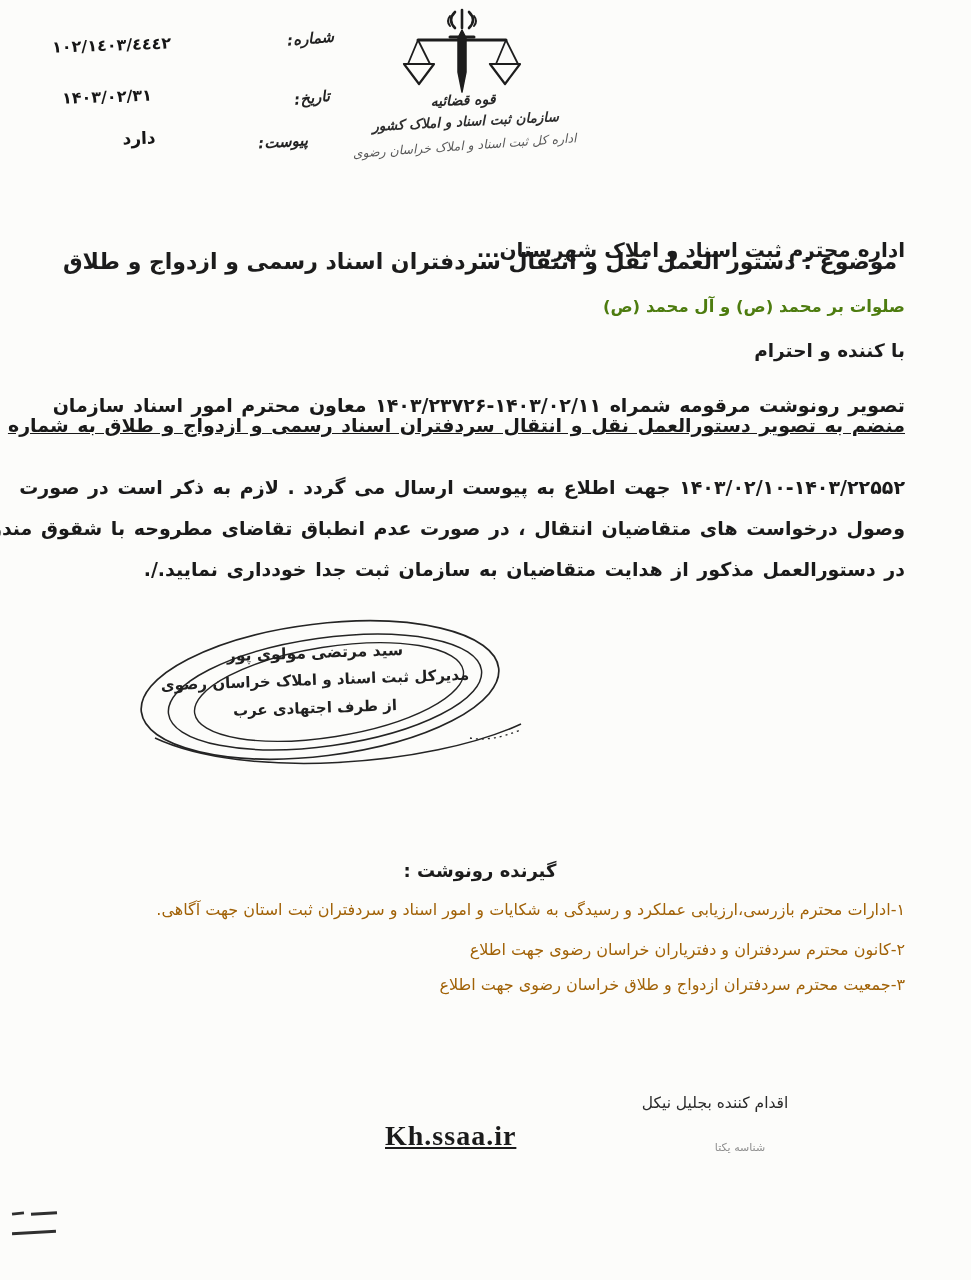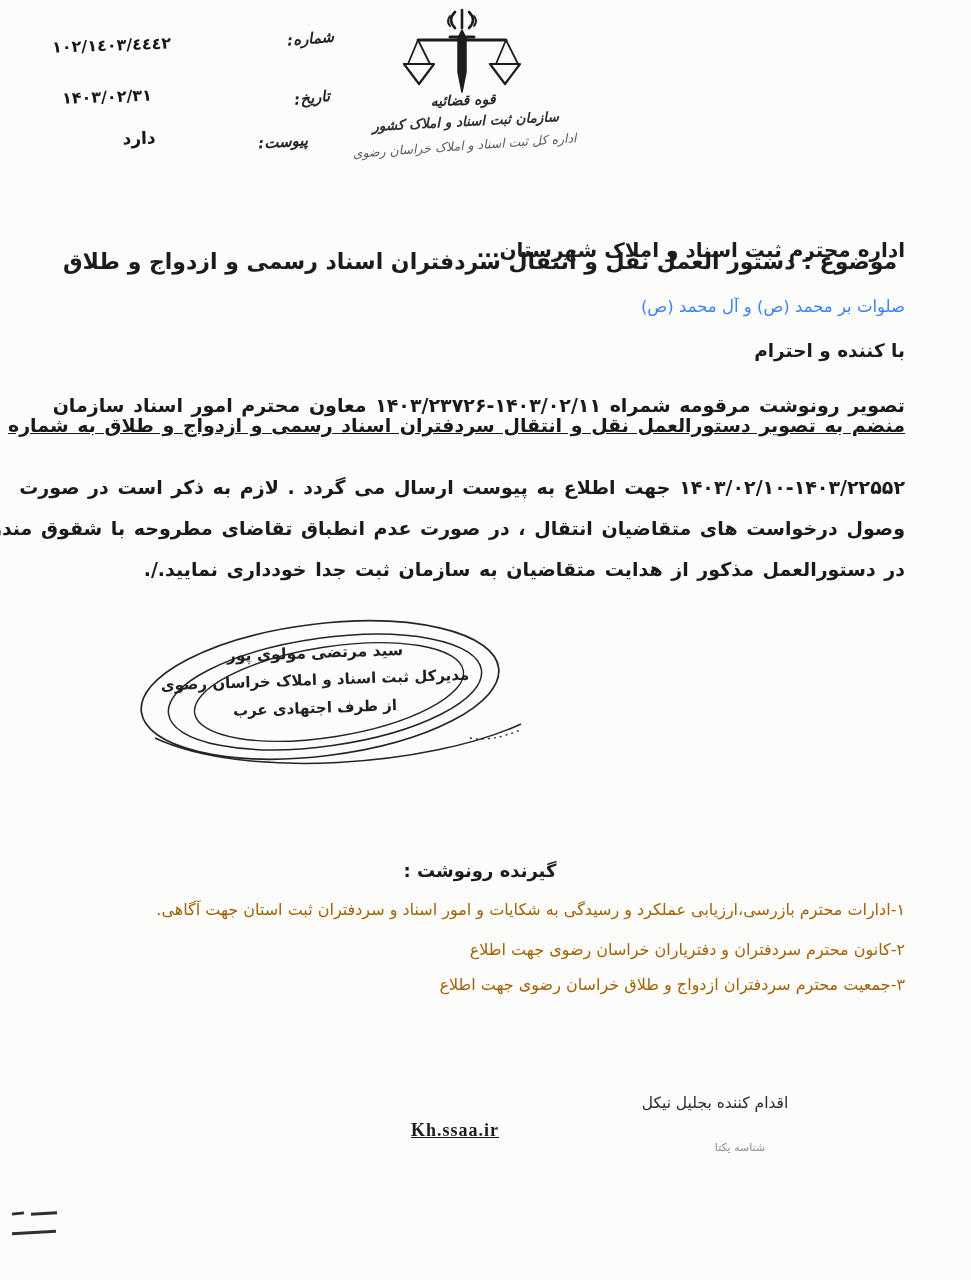--- a/index.html
+++ b/index.html
@@ -46,21 +46,21 @@
     font-weight:700;font-size:16px;letter-spacing:4px;color:#161616;
     text-align:left;
   }
   .val-number{left:52px;top:34px;width:210px;transform:rotate(-2deg);}
   .val-date{left:62px;top:86px;width:160px;transform:rotate(-2deg);}
   .val-attach{left:104px;top:128px;width:70px;font-size:17px;letter-spacing:2px;transform:rotate(-2deg);text-align:center;}
   
   .textcol{left:55px;width:850px;}
   .addressee{top:203px;font-size:20px;font-weight:700;text-align:right;margin-top:35px;}
   .subject{top:249px;font-size:22px;font-weight:700;text-align:center;}
-  .salawat{top:297px;font-size:16.5px;font-weight:400;text-align:right;color:#3b82f6;}
+  .salawat{top:297px;font-size:16.5px;font-weight:700;text-align:right;color:#4d7c0f;}
   .greeting{top:340px;font-size:18.5px;font-weight:700;text-align:right;}
   .bodyline{
     font-size:19px;font-weight:700;color:#1a1a1a;
     text-align:justify;text-align-last:justify;word-spacing:2px;
     height:36px;white-space:nowrap;margin-top:20px;
   }
   .bl0{top:374px;padding-right:12px;}
   .bl1{top:394px;text-decoration:underline;}
   .bl2{top:456px;}
   .bl3{top:497px;}
@@ -78,22 +78,22 @@
   .cc-heading{top:860px;font-size:18px;font-weight:700;text-align:center;}
   .cc-item{font-size:16px;font-weight:400;text-align:right;color:#a16207;}
   .cc0{top:900px;}
   .cc1{top:940px;}
   .cc2{top:975px;}
   
   .operator{top:1094px;right:106px;width:300px;font-size:15.5px;text-align:center;color:#2a2a2a;}
   .unique-id{top:1141px;right:171px;width:120px;font-size:11px;text-align:center;color:#8f8f8f;}
   .website{
     left:385px;top:1120px;width:140px;
-    font-family:"Liberation Serif",serif;font-size:18px;font-weight:600;
-    text-decoration:underline;color:#1b1b1b;letter-spacing:1px;text-align:center;
+    font-family:"Liberation Serif",serif;font-size:28px;font-weight:600;
+    text-decoration:underline;color:#1b1b1b;letter-spacing:1px;
   }
   .pen-marks{left:12px;top:1203px;width:90px;height:14px;}
   .pen-marks span{
     display:inline-block;border-top:3px solid #2f2f2f;vertical-align:middle;
   }
   .pm1{width:12px;transform:rotate(-6deg);margin-right:7px;}
   .pm2{width:26px;transform:rotate(-3deg);margin-right:8px;}
   .pm3{width:44px;transform:rotate(-3deg);}
 </style>
 </head>

